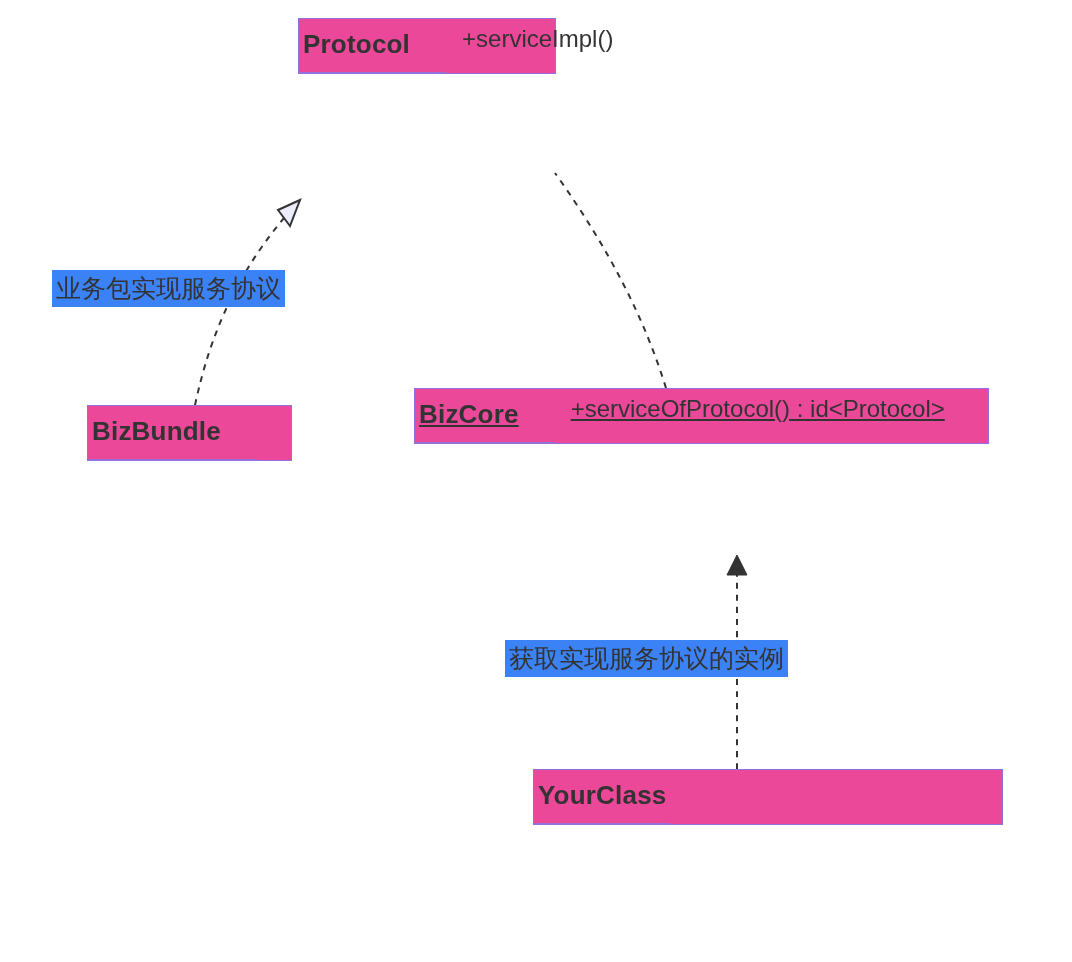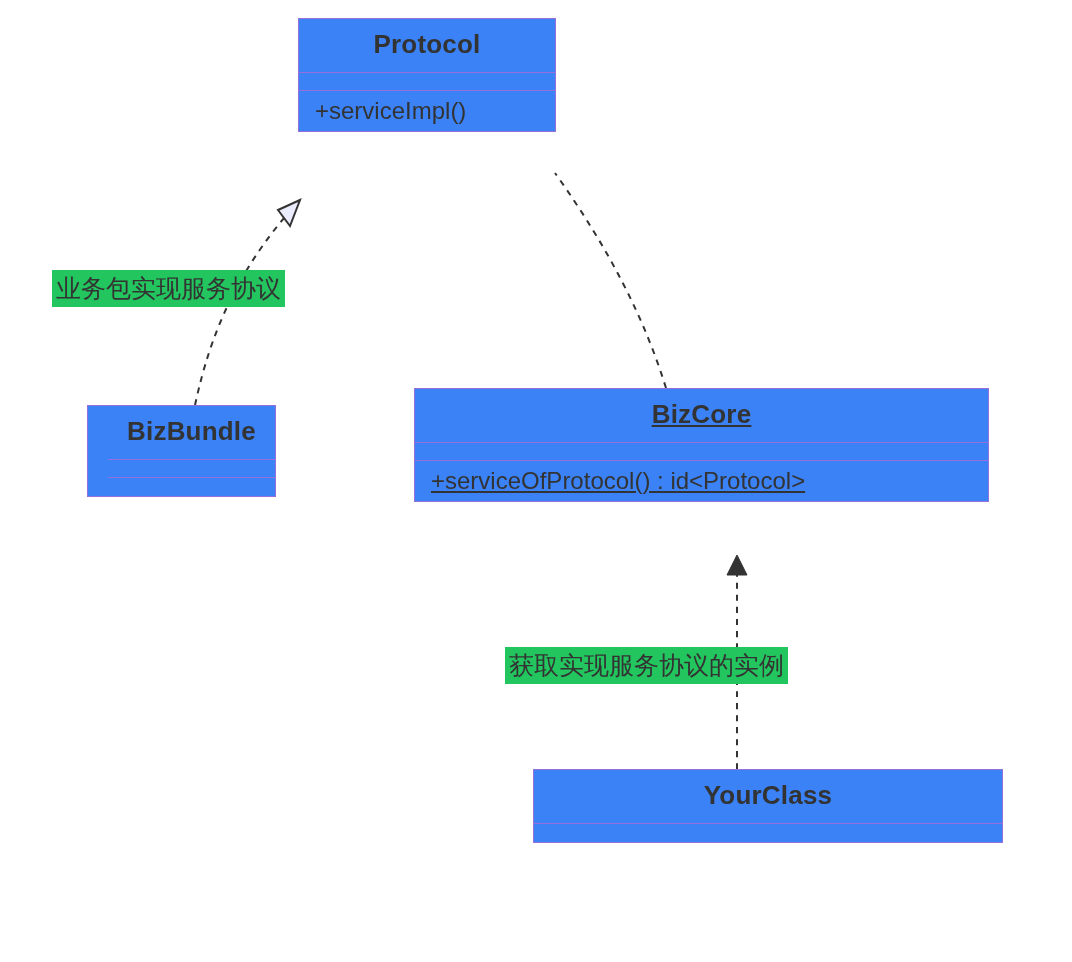--- a/index.html
+++ b/index.html
@@ -8,43 +8,43 @@
     padding: 0;
     width: 1072px;
     height: 962px;
     background: #ffffff;
     font-family: "Trebuchet MS", "Segoe UI", Arial, sans-serif;
     position: relative;
     color: #333333;
   }
   .class-box {
     position: absolute;
-    background: #3b82f6;
+    background: #ec4899;
     border: 1.5px solid #9370db;
     display: flex;
-    flex-direction: column;
+    flex-direction: row;
   }
   .class-title {
     font-weight: bold;
     font-size: 26px;
     text-align: center;
     padding: 10px 4px 12px 4px;
     border-bottom: 1.5px solid #9370db;
     letter-spacing: 0.2px;
   }
   .class-attrs, .class-methods {
     font-size: 24px;
     padding: 6px 16px;
     min-height: 18px;
   }
   .class-attrs { border-bottom: 1.5px solid #9370db; }
   .empty-row { min-height: 18px; }
   .edge-label {
     position: absolute;
-    background: #22c55e;
+    background: #3b82f6;
     font-size: 25px;
     padding: 2px 4px;
     white-space: nowrap;
   }
   svg.edges {
     position: absolute;
     left: 0; top: 0;
     width: 1072px; height: 962px;
     pointer-events: none;
   }
@@ -64,31 +64,31 @@
 
   <polygon points="737,555 727,575 747,575" fill="#333333" stroke="#333333" stroke-width="1"></polygon>
 </svg>
 
 <div class="class-box" style="left:298px; top:18px; width:258px;">
   <div class="class-title">Protocol</div>
   <div class="class-attrs empty-row"></div>
   <div class="class-methods">+serviceImpl()</div>
 </div>
 
-<div class="class-box" style="left:87px; top:405px; width:189px;padding-left:20px;">
+<div class="class-box" style="left:87px; top:405px; width:205px;">
   <div class="class-title">BizBundle</div>
   <div class="class-attrs empty-row"></div>
   <div class="class-methods empty-row"></div>
 </div>
 
 <div class="class-box" style="left:414px; top:388px; width:575px;text-decoration:underline;">
   <div class="class-title">BizCore</div>
   <div class="class-attrs empty-row"></div>
   <div class="class-methods">+serviceOfProtocol() : id&lt;Protocol&gt;</div>
 </div>
 
 <div class="class-box" style="left:533px; top:769px; width:470px;">
   <div class="class-title">YourClass</div>
   <div class="class-methods empty-row"></div>
 </div>
 
 <div class="edge-label" style="left:52px; top:270px;">业务包实现服务协议</div>
-<div class="edge-label" style="left:505px; top:640px;margin-top:7px;">获取实现服务协议的实例</div>
+<div class="edge-label" style="left:505px; top:640px;">获取实现服务协议的实例</div>
 
 </body></html>

